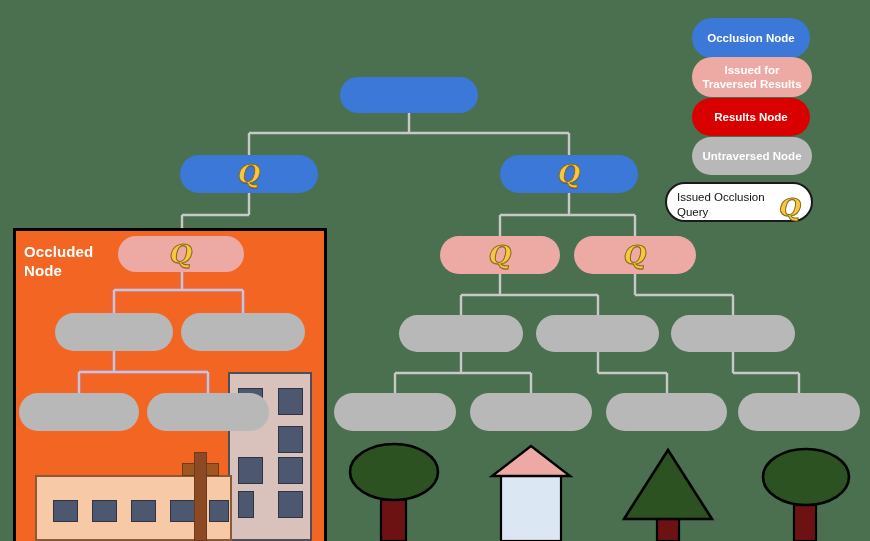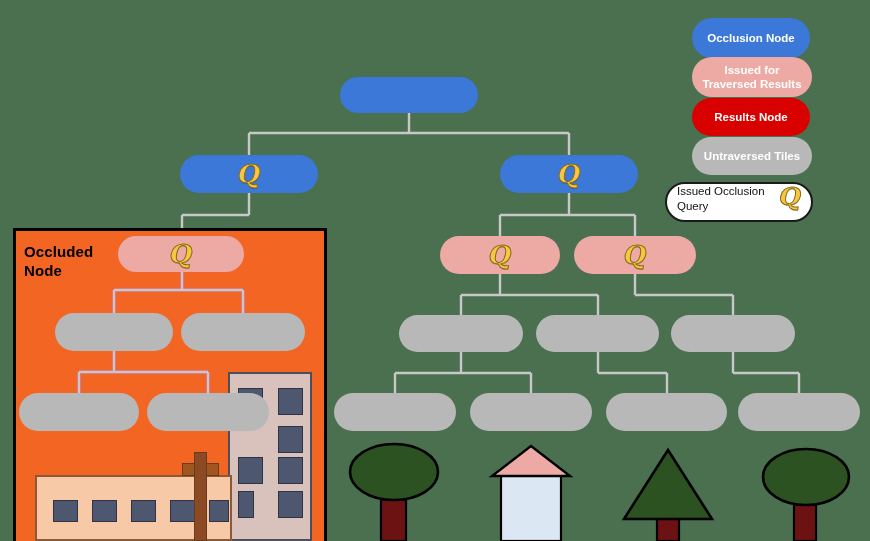--- a/index.html
+++ b/index.html
@@ -36,21 +36,21 @@
     border: 3px solid #000000;
     border-bottom: none;
     box-sizing: border-box;
     z-index: 2;
   }
   .occluded-label {
     position: absolute;
     left: 24px;
     top: 242px;
     width: 110px;
-    color: #000000;
+    color: #ffffff;
     font-size: 15px;
     font-weight: bold;
     line-height: 1.28;
     z-index: 4;
     letter-spacing: .1px;
   }
 
   
   .scenery { position: absolute; z-index: 3; }
   .bldg-tall {
@@ -129,21 +129,21 @@
   .legend-item.l-pink { background: #eda9a4; }
   .legend-item.l-red  { background: #d90000; }
   .legend-item.l-gray { background: #b8b8b8; }
   .legend-query {
     position: absolute;
     background: #ffffff;
     border: 2.5px solid #1a1a1a;
     border-radius: 999px;
     box-sizing: border-box;
     display: flex;
-    align-items: flex-start;
+    align-items: flex-end;
     padding: 0 10px;
   }
   .legend-query .lq-text {
     color: #111111;
     font-size: 11.5px;
     font-weight: normal;
     line-height: 1.32;
     flex: 1;
     text-align: left;
   }
@@ -302,21 +302,21 @@
       <span>Occlusion Node</span>
     </div>
     <div class="legend-item l-pink" style="left:692px; top:57px; width:120px; height:40px; flex-direction:column;">
       <span>Issued for</span>
       <span>Traversed Results</span>
     </div>
     <div class="legend-item l-red" style="left:692px; top:98px; width:118px; height:38px;">
       <span>Results Node</span>
     </div>
     <div class="legend-item l-gray" style="left:692px; top:137px; width:120px; height:38px;">
-      <span>Untraversed Tiles</span>
+      <span>Untraversed Node</span>
     </div>
     <div class="legend-query" style="left:665px; top:182px; width:148px; height:40px;">
       <span class="lq-text">
         <span>Issued Occlusion</span><br>
         <span>Query</span>
       </span>
       <span class="qmark">Q</span>
     </div>
   </div>
 

